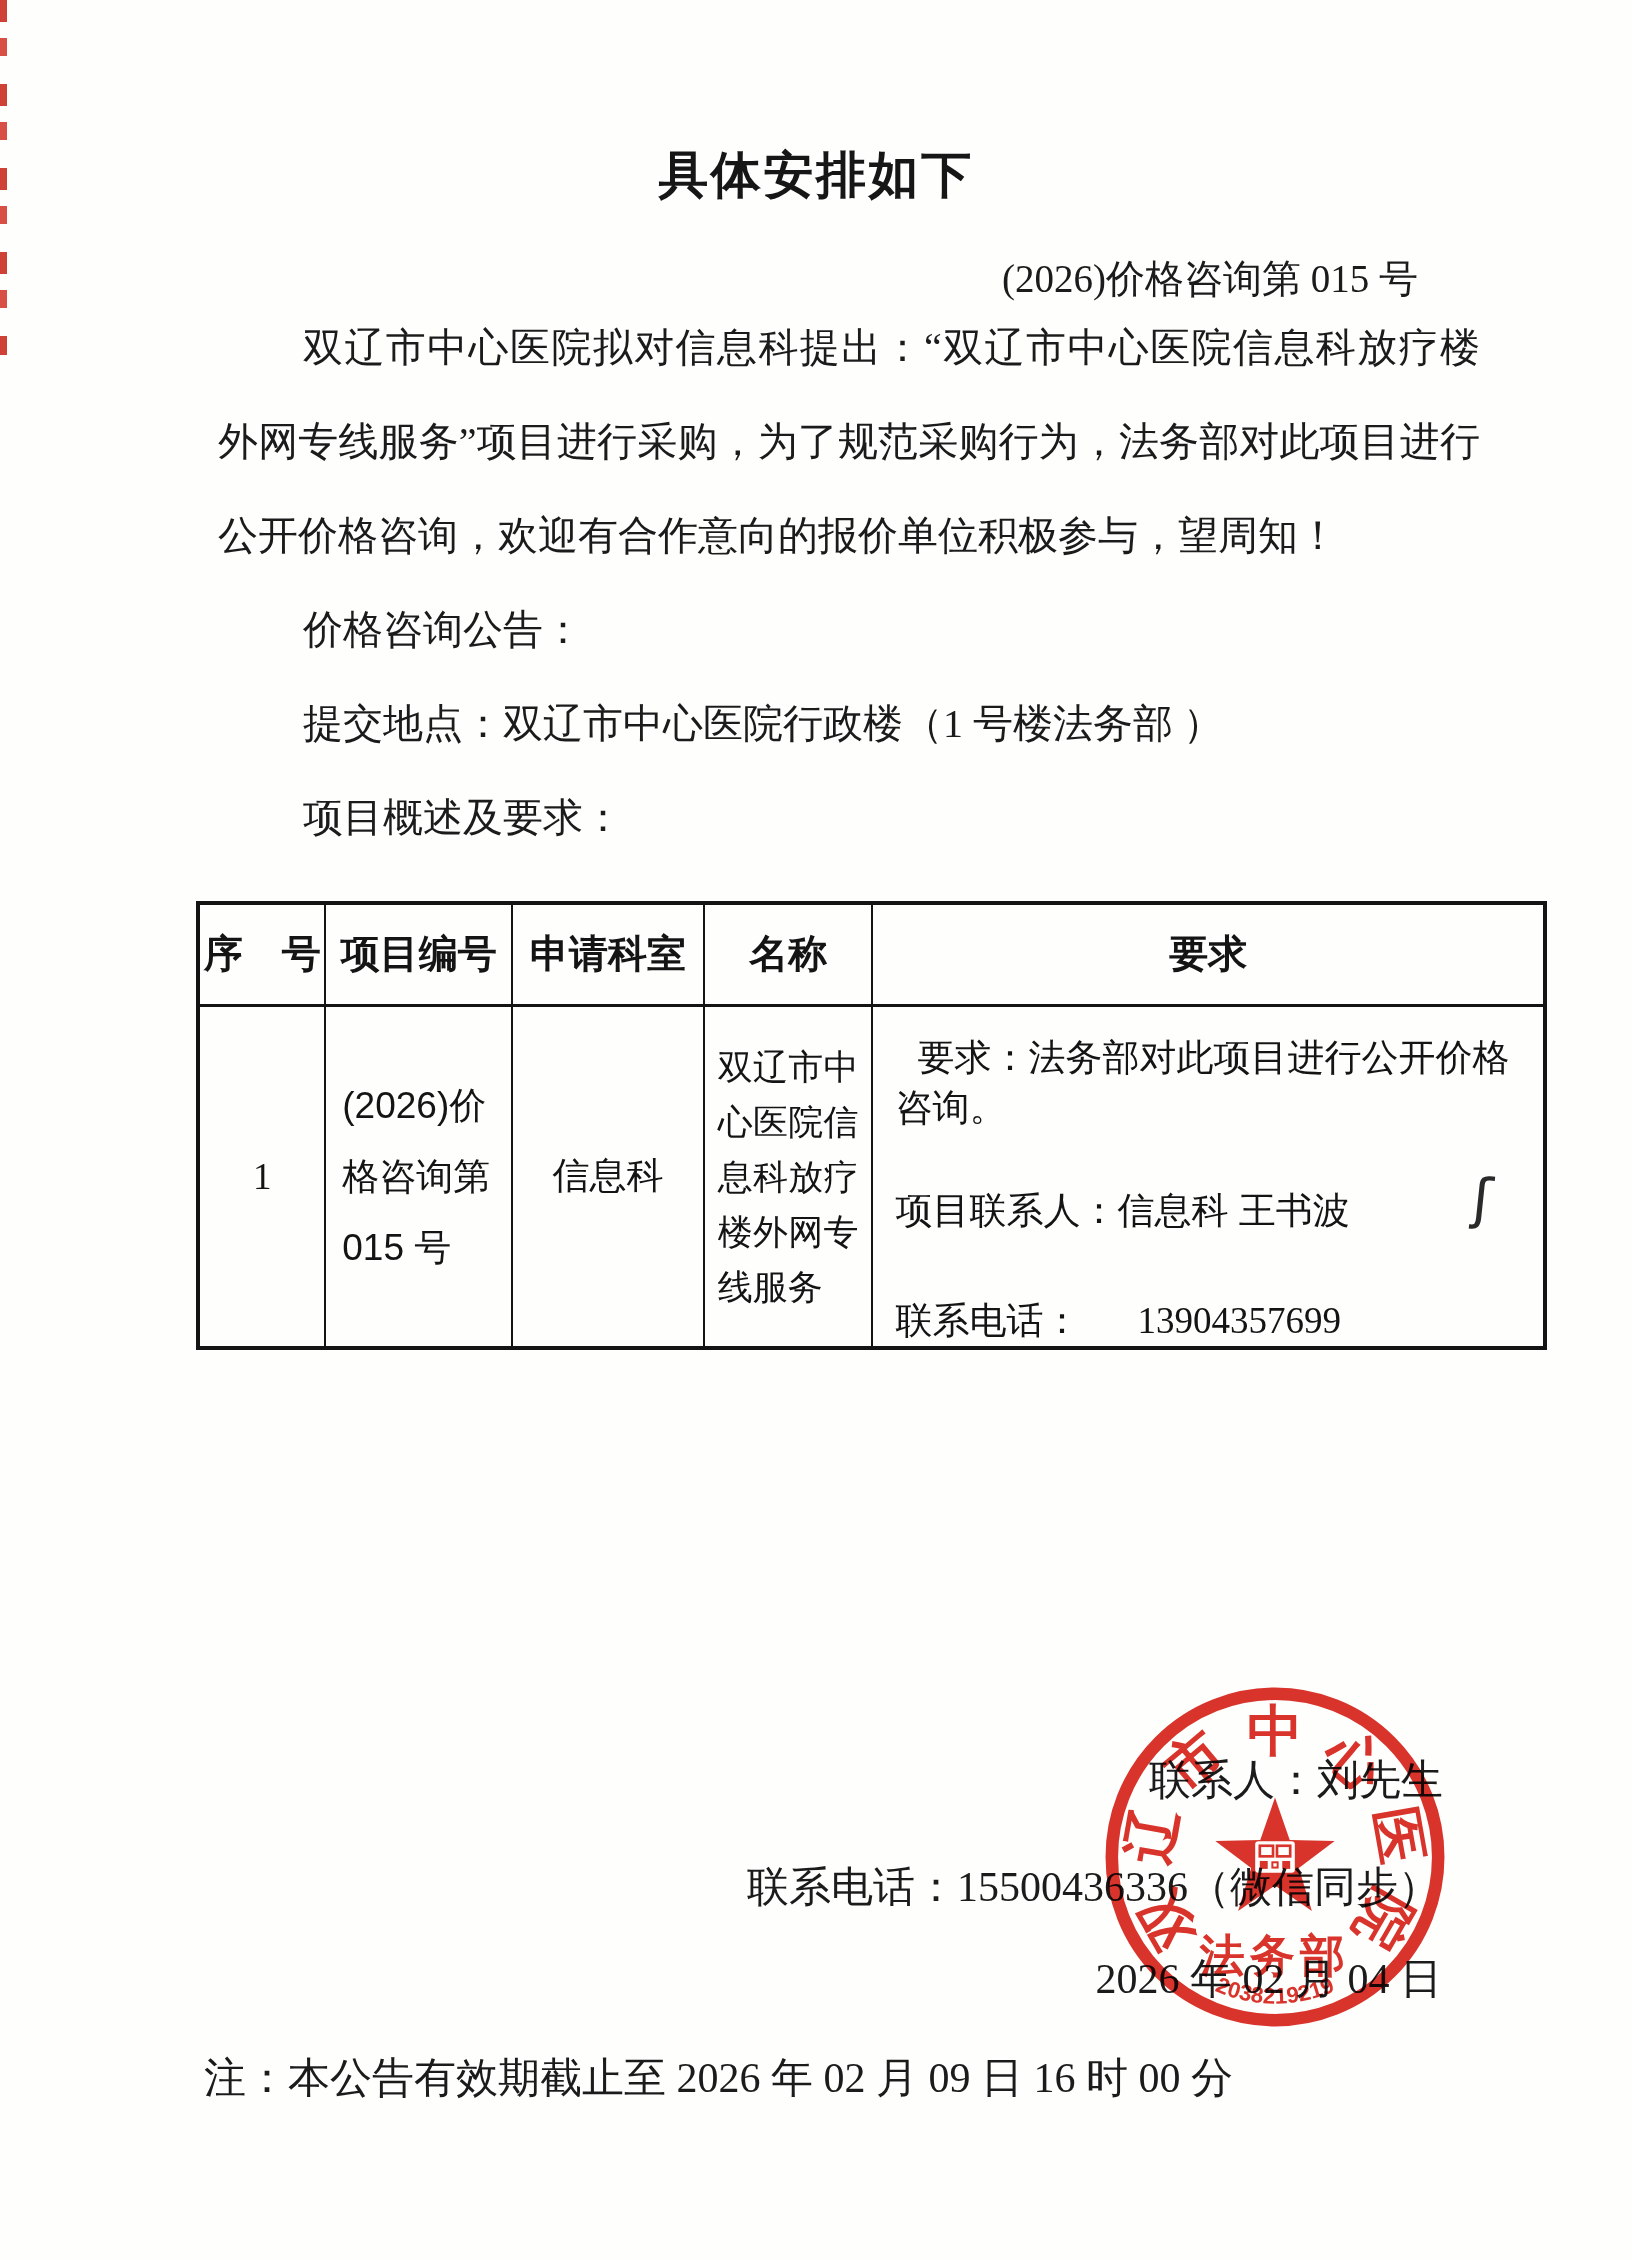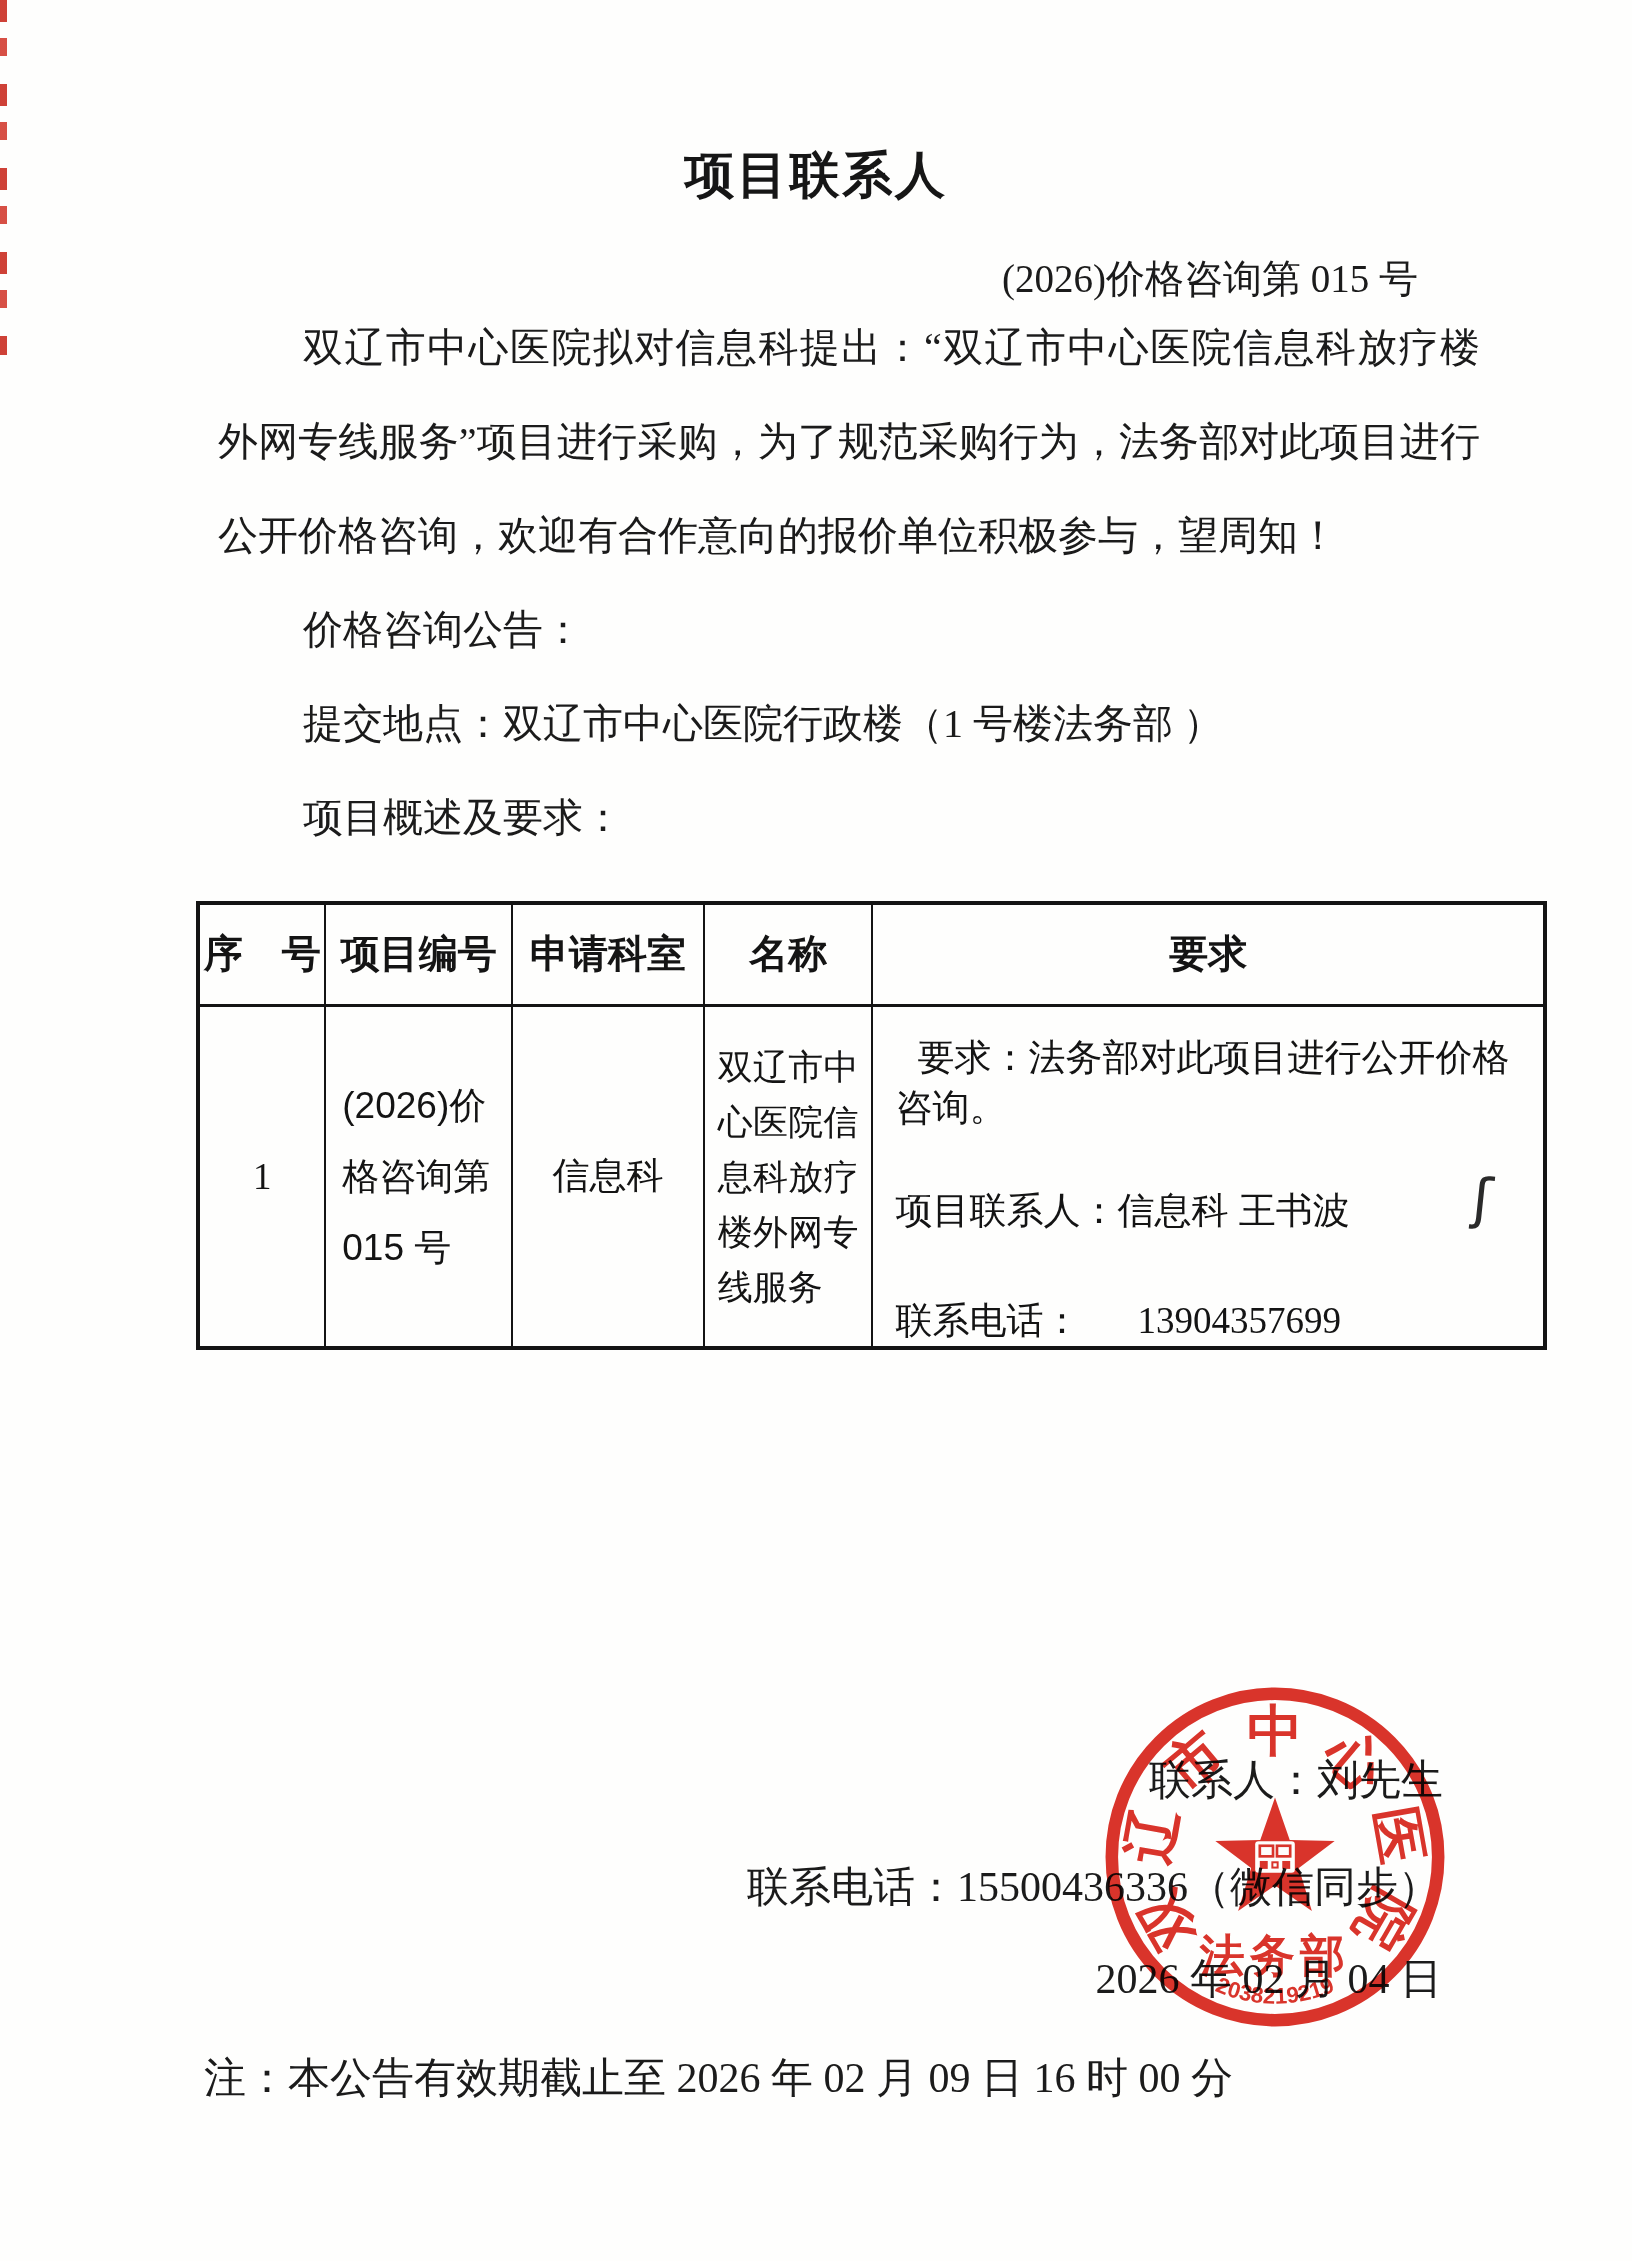--- a/index.html
+++ b/index.html
@@ -67,21 +67,21 @@
     mix-blend-mode:multiply; opacity:.93;
   }
 </style>
 </head>
 <body>
 
 <div class="page">
 
   <div class="scan-artifact"></div>
 
-  <h1 class="title">项目联系人</h1>
+  <h1 class="title">具体安排如下</h1>
 
   <div class="doc-number">(2026)价格咨询第 015 号</div>
 
   <div class="flow-top">
     <p>双辽市中心医院拟对信息科提出：“双辽市中心医院信息科放疗楼外网专线服务”项目进行采购，为了规范采购行为，法务部对此项目进行公开价格咨询，欢迎有合作意向的报价单位积极参与，望周知！</p>
     <p>价格咨询公告：</p>
     <p>提交地点：双辽市中心医院行政楼（1 号楼法务部 ）</p>
     <p>项目概述及要求：</p>
   </div>
 

